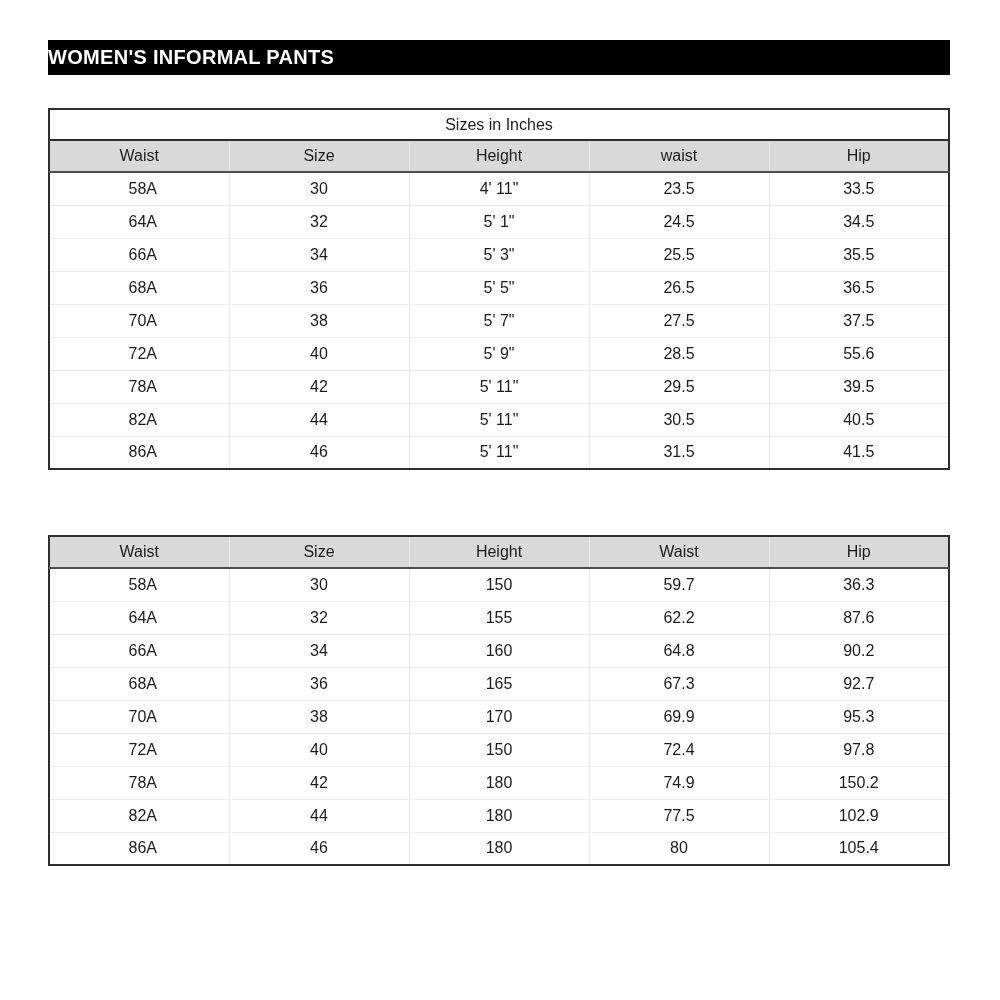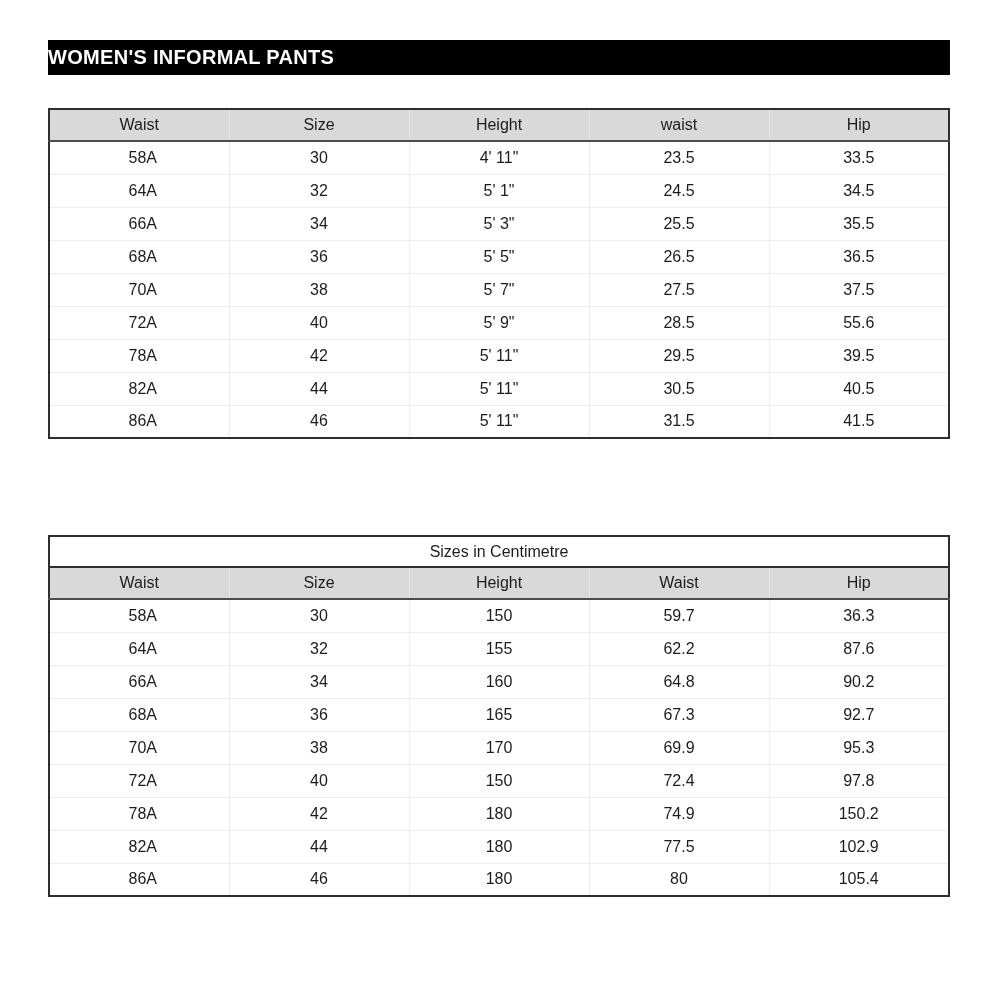--- a/index.html
+++ b/index.html
@@ -77,20 +77,23 @@
 </head>
 <body>
 
 <div class="banner">
   <span>WOMEN'S INFORMAL PANTS</span>
 </div>
 
 <div class="table-wrap t0">
   <table>
       <thead>
+        <tr class="title-row">
+          <td colspan="5">Sizes in Inches</td>
+        </tr>
         <tr class="header-row">
           <th>Waist</th>
           <th>Size</th>
           <th>Height</th>
           <th>waist</th>
           <th>Hip</th>
         </tr>
       </thead>
       <tbody>
         <tr>
@@ -156,23 +159,20 @@
           <td>31.5</td>
           <td>41.5</td>
         </tr>
       </tbody>
     </table>
 </div>
 
 <div class="table-wrap t1">
   <table>
       <thead>
-        <tr class="title-row">
-          <td colspan="5">Sizes in Centimetre</td>
-        </tr>
         <tr class="header-row">
           <th>Waist</th>
           <th>Size</th>
           <th>Height</th>
           <th>Waist</th>
           <th>Hip</th>
         </tr>
       </thead>
       <tbody>
         <tr>

